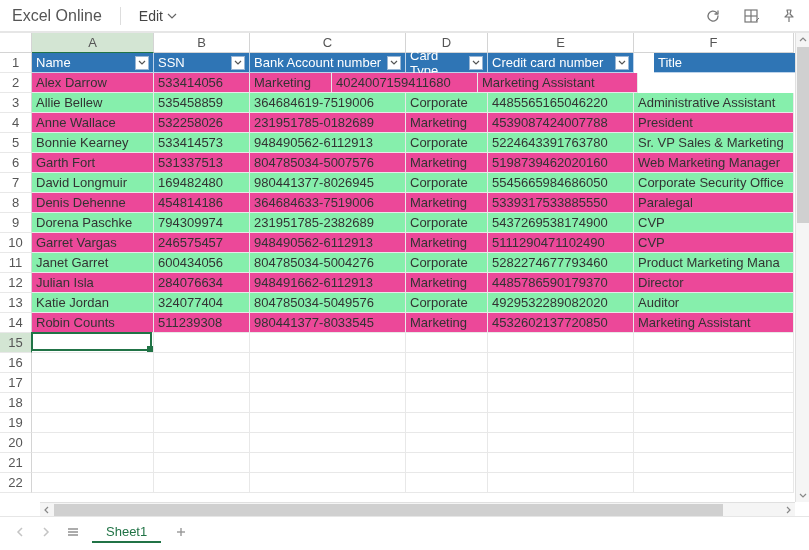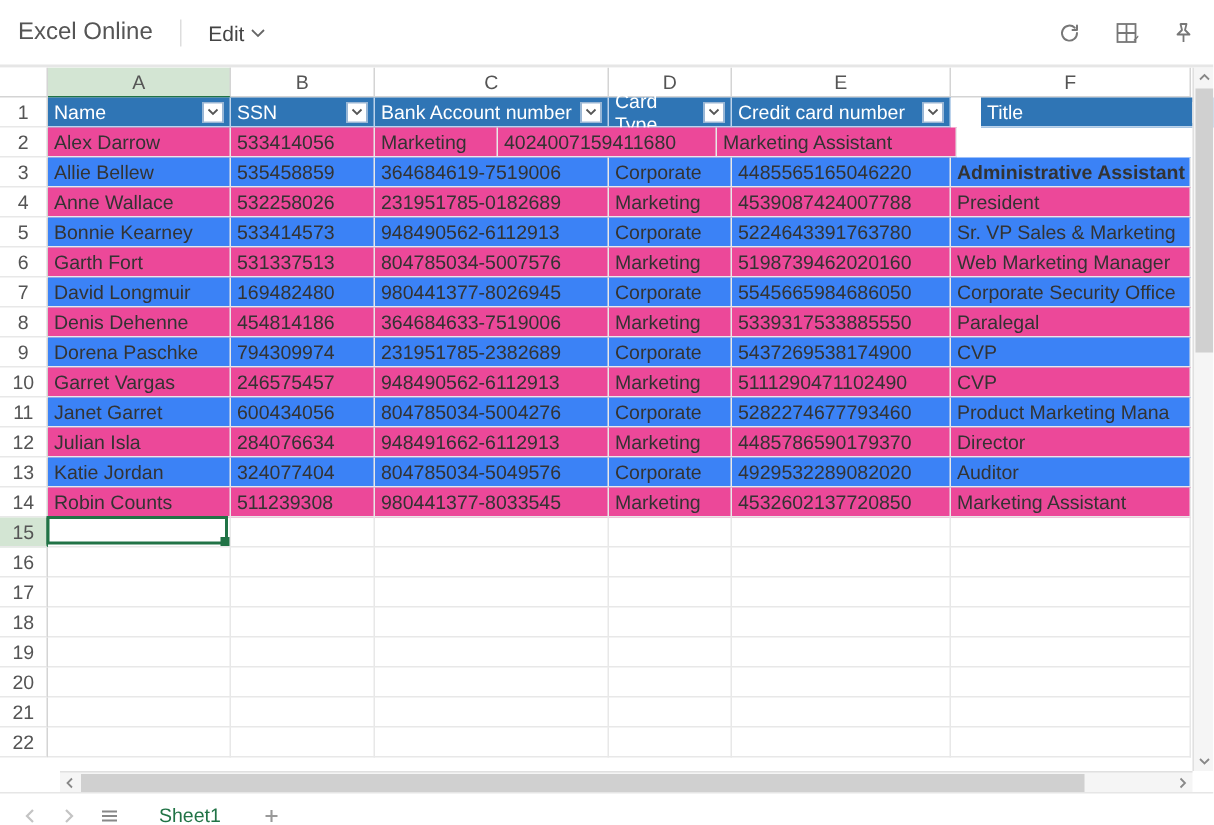--- a/index.html
+++ b/index.html
@@ -10,21 +10,21 @@
     color: #333;
     background: #fff;
     width: 809px;
     height: 550px;
     overflow: hidden;
   }
   
   .titlebar {
     display: flex;
     align-items: center;
-    height: 44px;
+    height: 32px;
     padding: 0 12px;
     border-bottom: 1px solid #e6e6e6;
   }
   .app-name {
     font-size: 16px;
     color: #555;
     margin-right: 18px;
   }
   .vsep {
     width: 1px;
@@ -123,21 +123,21 @@
   .hdrcell .flt {
     width: 14px; height: 14px;
     background: #fff;
     border: 1px solid #9ab6d4;
     display: inline-flex;
     align-items: center;
     justify-content: center;
   }
   .hdrcell .flt svg { display:block; }
   .row.even .cell { background: #ec4899; }
-  .row.odd .cell  { background: #3b82f6; }
+  .row.odd .cell  { background: #86efac; }
   .actv {
     position: absolute;
     border: 2px solid #217346;
     pointer-events: none;
   }
   .actv .handle {
     position: absolute;
     right: -3px; bottom: -3px;
     width: 6px; height: 6px;
     background: #217346;
@@ -347,21 +347,21 @@
         <div class="cell" style="width: 82px;">Marketing</div>
         <div class="cell" style="width: 146px;">4024007159411680</div>
         <div class="cell" style="width: 160px;">Marketing Assistant</div>
       </div>
       <div class="row odd">
         <div class="cell" style="width: 122px;">Allie Bellew</div>
         <div class="cell" style="width: 96px;">535458859</div>
         <div class="cell" style="width: 156px;">364684619-7519006</div>
         <div class="cell" style="width: 82px;">Corporate</div>
         <div class="cell" style="width: 146px;">4485565165046220</div>
-        <div class="cell" style="width: 160px; font-weight: bold;">Administrative Assistant</div>
+        <div class="cell" style="width: 160px;">Administrative Assistant</div>
       </div>
       <div class="row even">
         <div class="cell" style="width: 122px;">Anne Wallace</div>
         <div class="cell" style="width: 96px;">532258026</div>
         <div class="cell" style="width: 156px;">231951785-0182689</div>
         <div class="cell" style="width: 82px;">Marketing</div>
         <div class="cell" style="width: 146px;">4539087424007788</div>
         <div class="cell" style="width: 160px;">President</div>
       </div>
       <div class="row odd">

